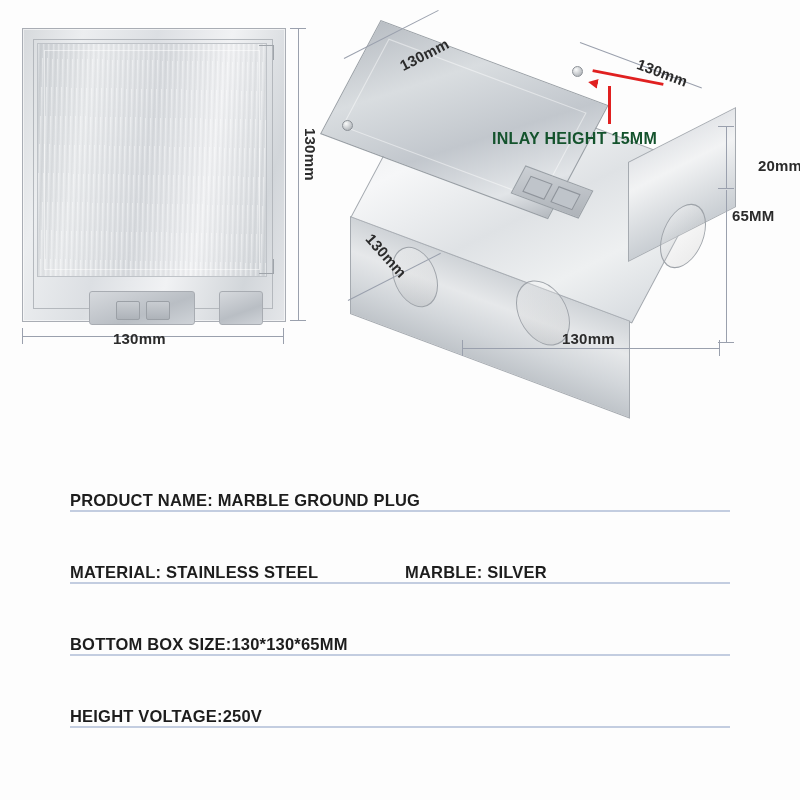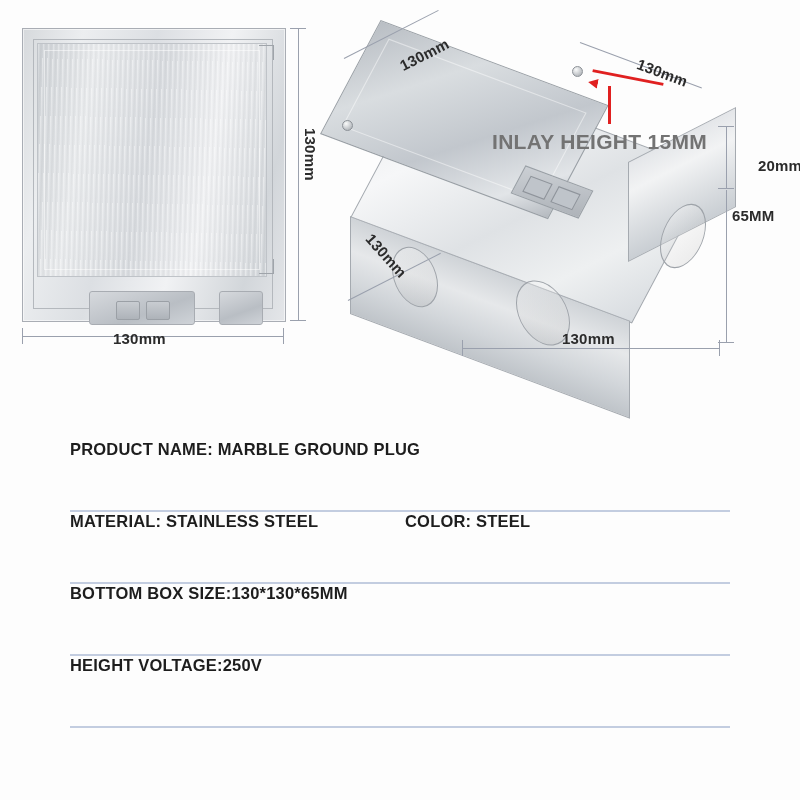--- a/index.html
+++ b/index.html
@@ -231,39 +231,39 @@
   }
 
   .red-arrow {
     position: absolute;
     background: #e02020;
   }
   #inlay-text {
     position: absolute;
     left: 492px;
     top: 130px;
-    font-size: 21px;
+    font-size: 16px;
     font-weight: 700;
-    color: #737373;
+    color: #14532d;
     letter-spacing: .3px;
     white-space: nowrap;
   }
 
   
   #specs {
     position: absolute;
     left: 70px;
     top: 440px;
     width: 660px;
   }
   .spec-row {
     position: relative;
     height: 70px;
     display: flex;
-    align-items: flex-start;
+    align-items: flex-end;
     border-bottom: 2px solid #c3cde0;
   }
   .spec-row:last-child { border-bottom: 2px solid #c3cde0; }
   .spec-cell {
     font-size: 16.5px;
     font-weight: 700;
     color: #1d1d1d;
     letter-spacing: .2px;
     white-space: nowrap;
   }
@@ -340,21 +340,21 @@
   </div>
 
   <div id="specs">
 
     <div class="spec-row">
       <div class="spec-cell full">PRODUCT NAME: MARBLE GROUND PLUG</div>
     </div>
 
     <div class="spec-row">
       <div class="spec-cell col1">MATERIAL: STAINLESS STEEL</div>
-      <div class="spec-cell">COLOR: STEEL</div>
+      <div class="spec-cell">MARBLE: SILVER</div>
     </div>
 
     <div class="spec-row">
       <div class="spec-cell">BOTTOM BOX SIZE:130*130*65MM</div>
     </div>
 
     <div class="spec-row">
       <div class="spec-cell">HEIGHT VOLTAGE:250V</div>
     </div>
 

